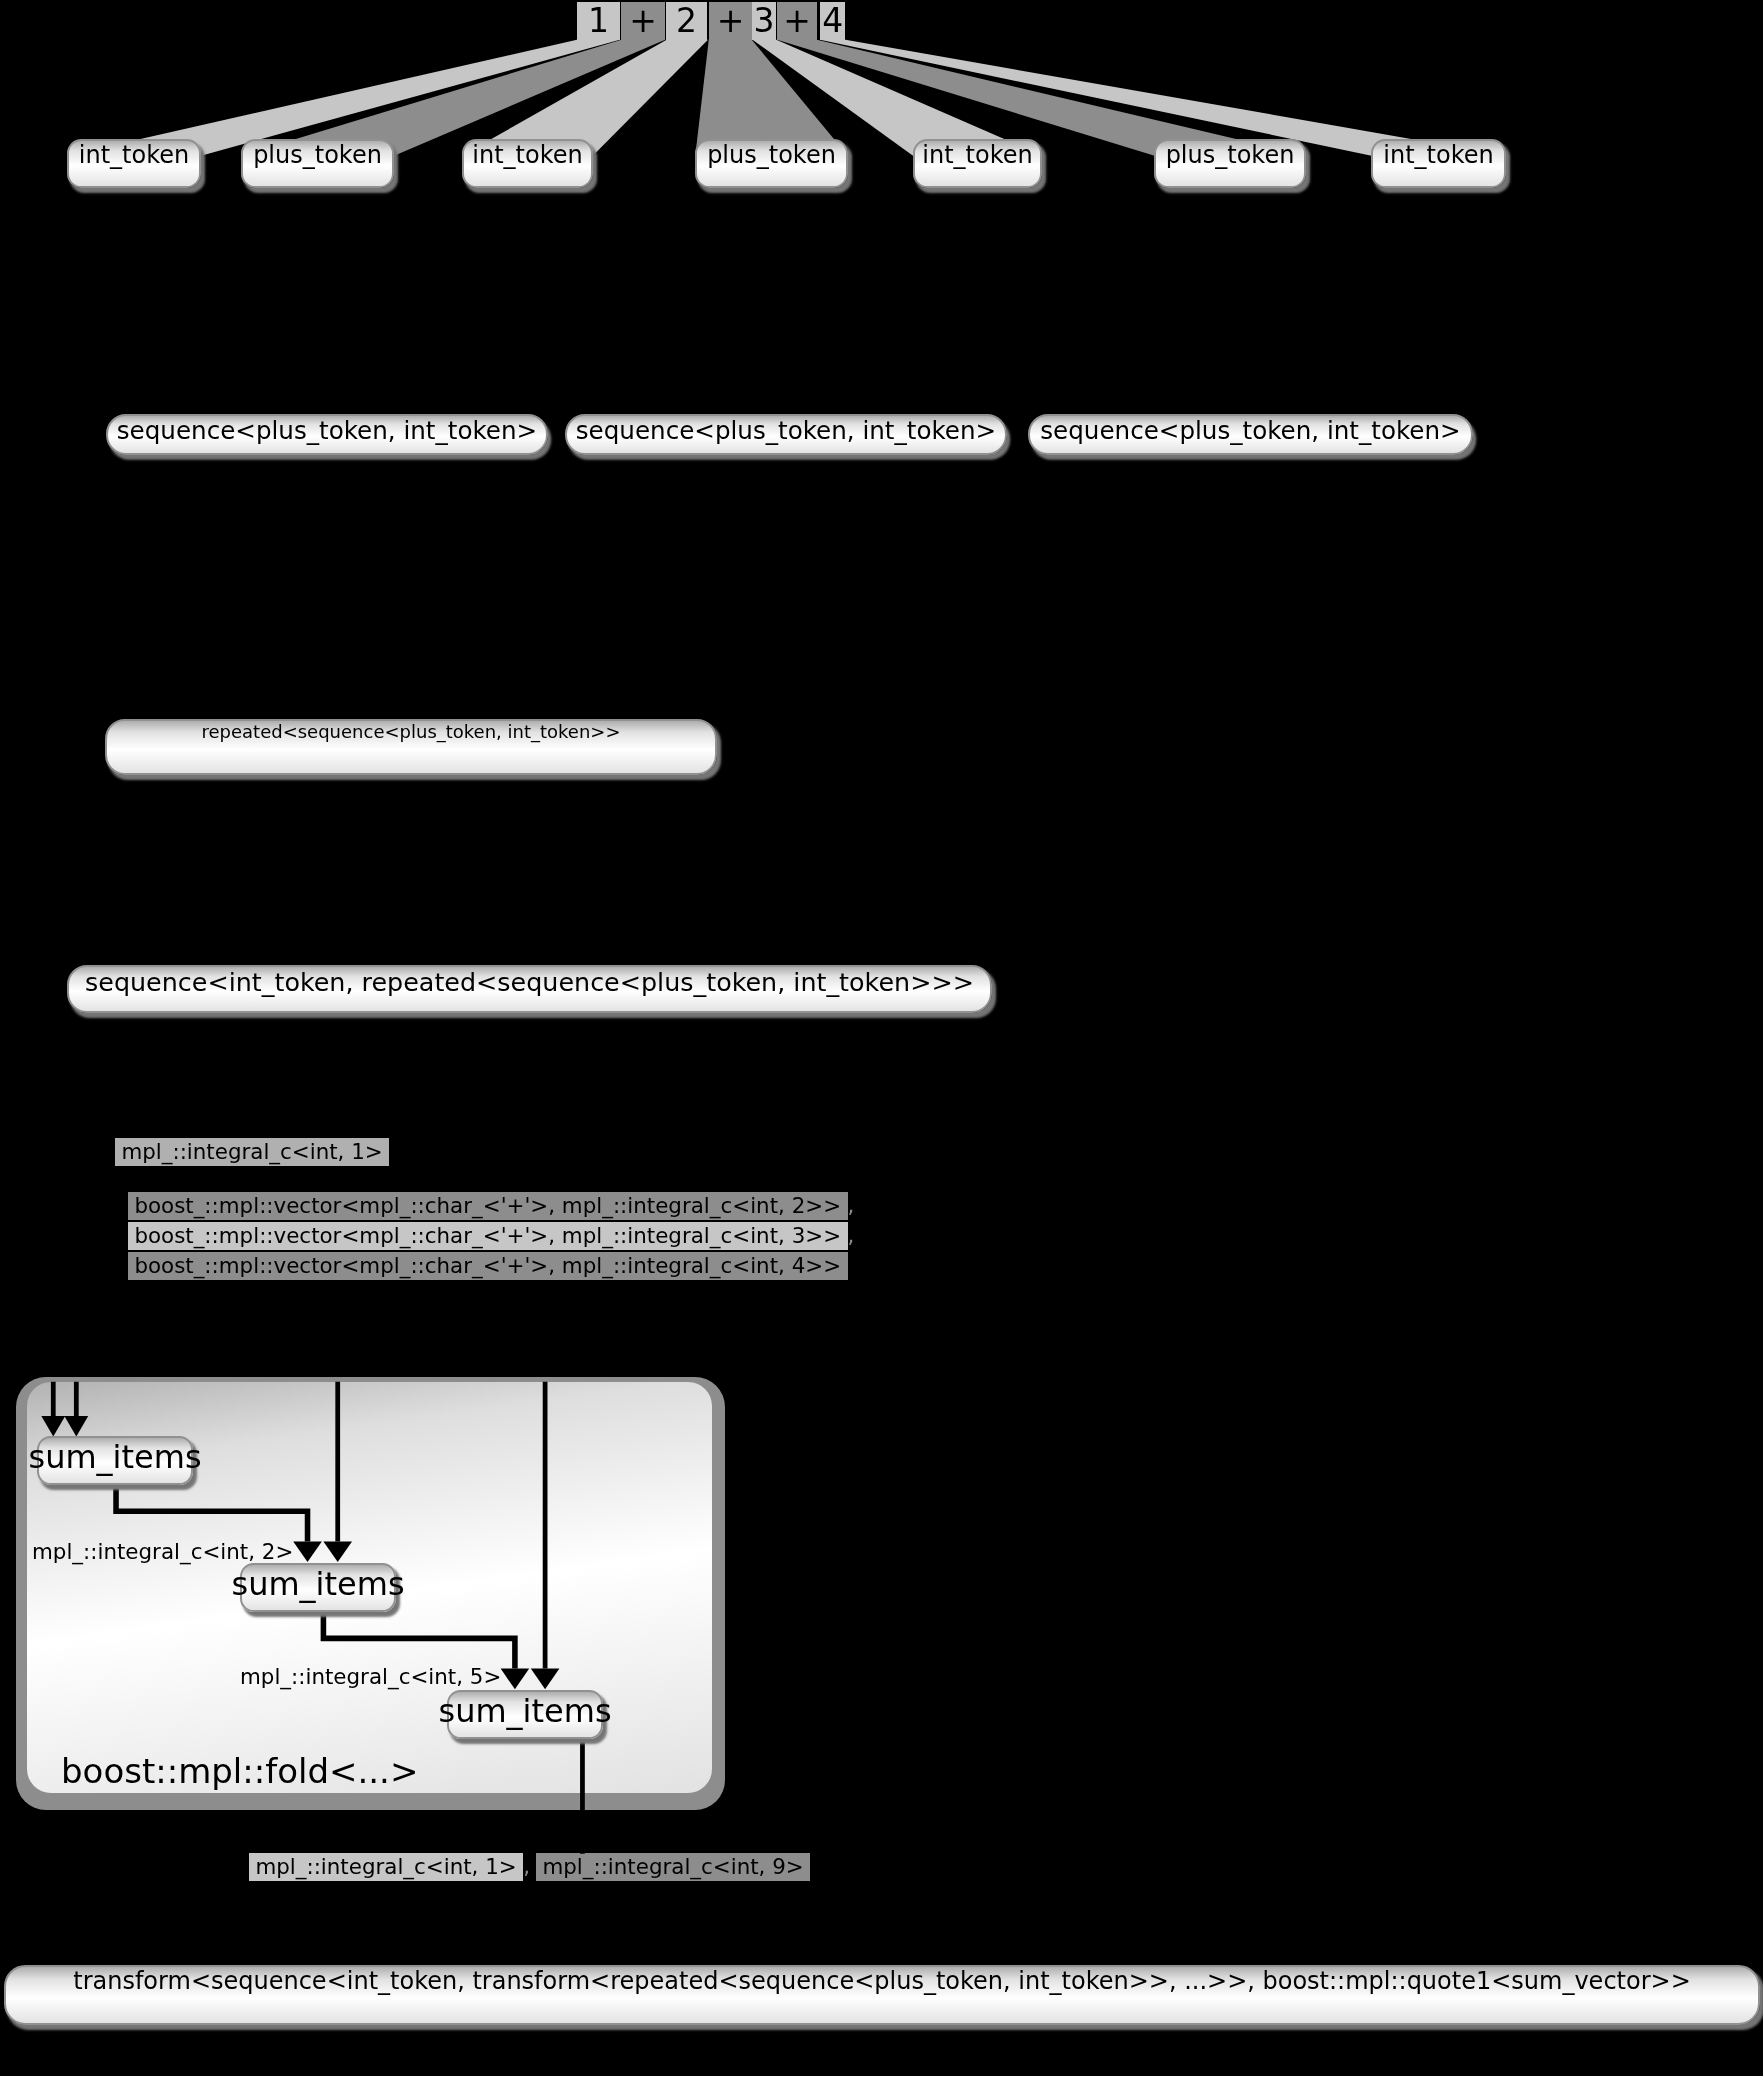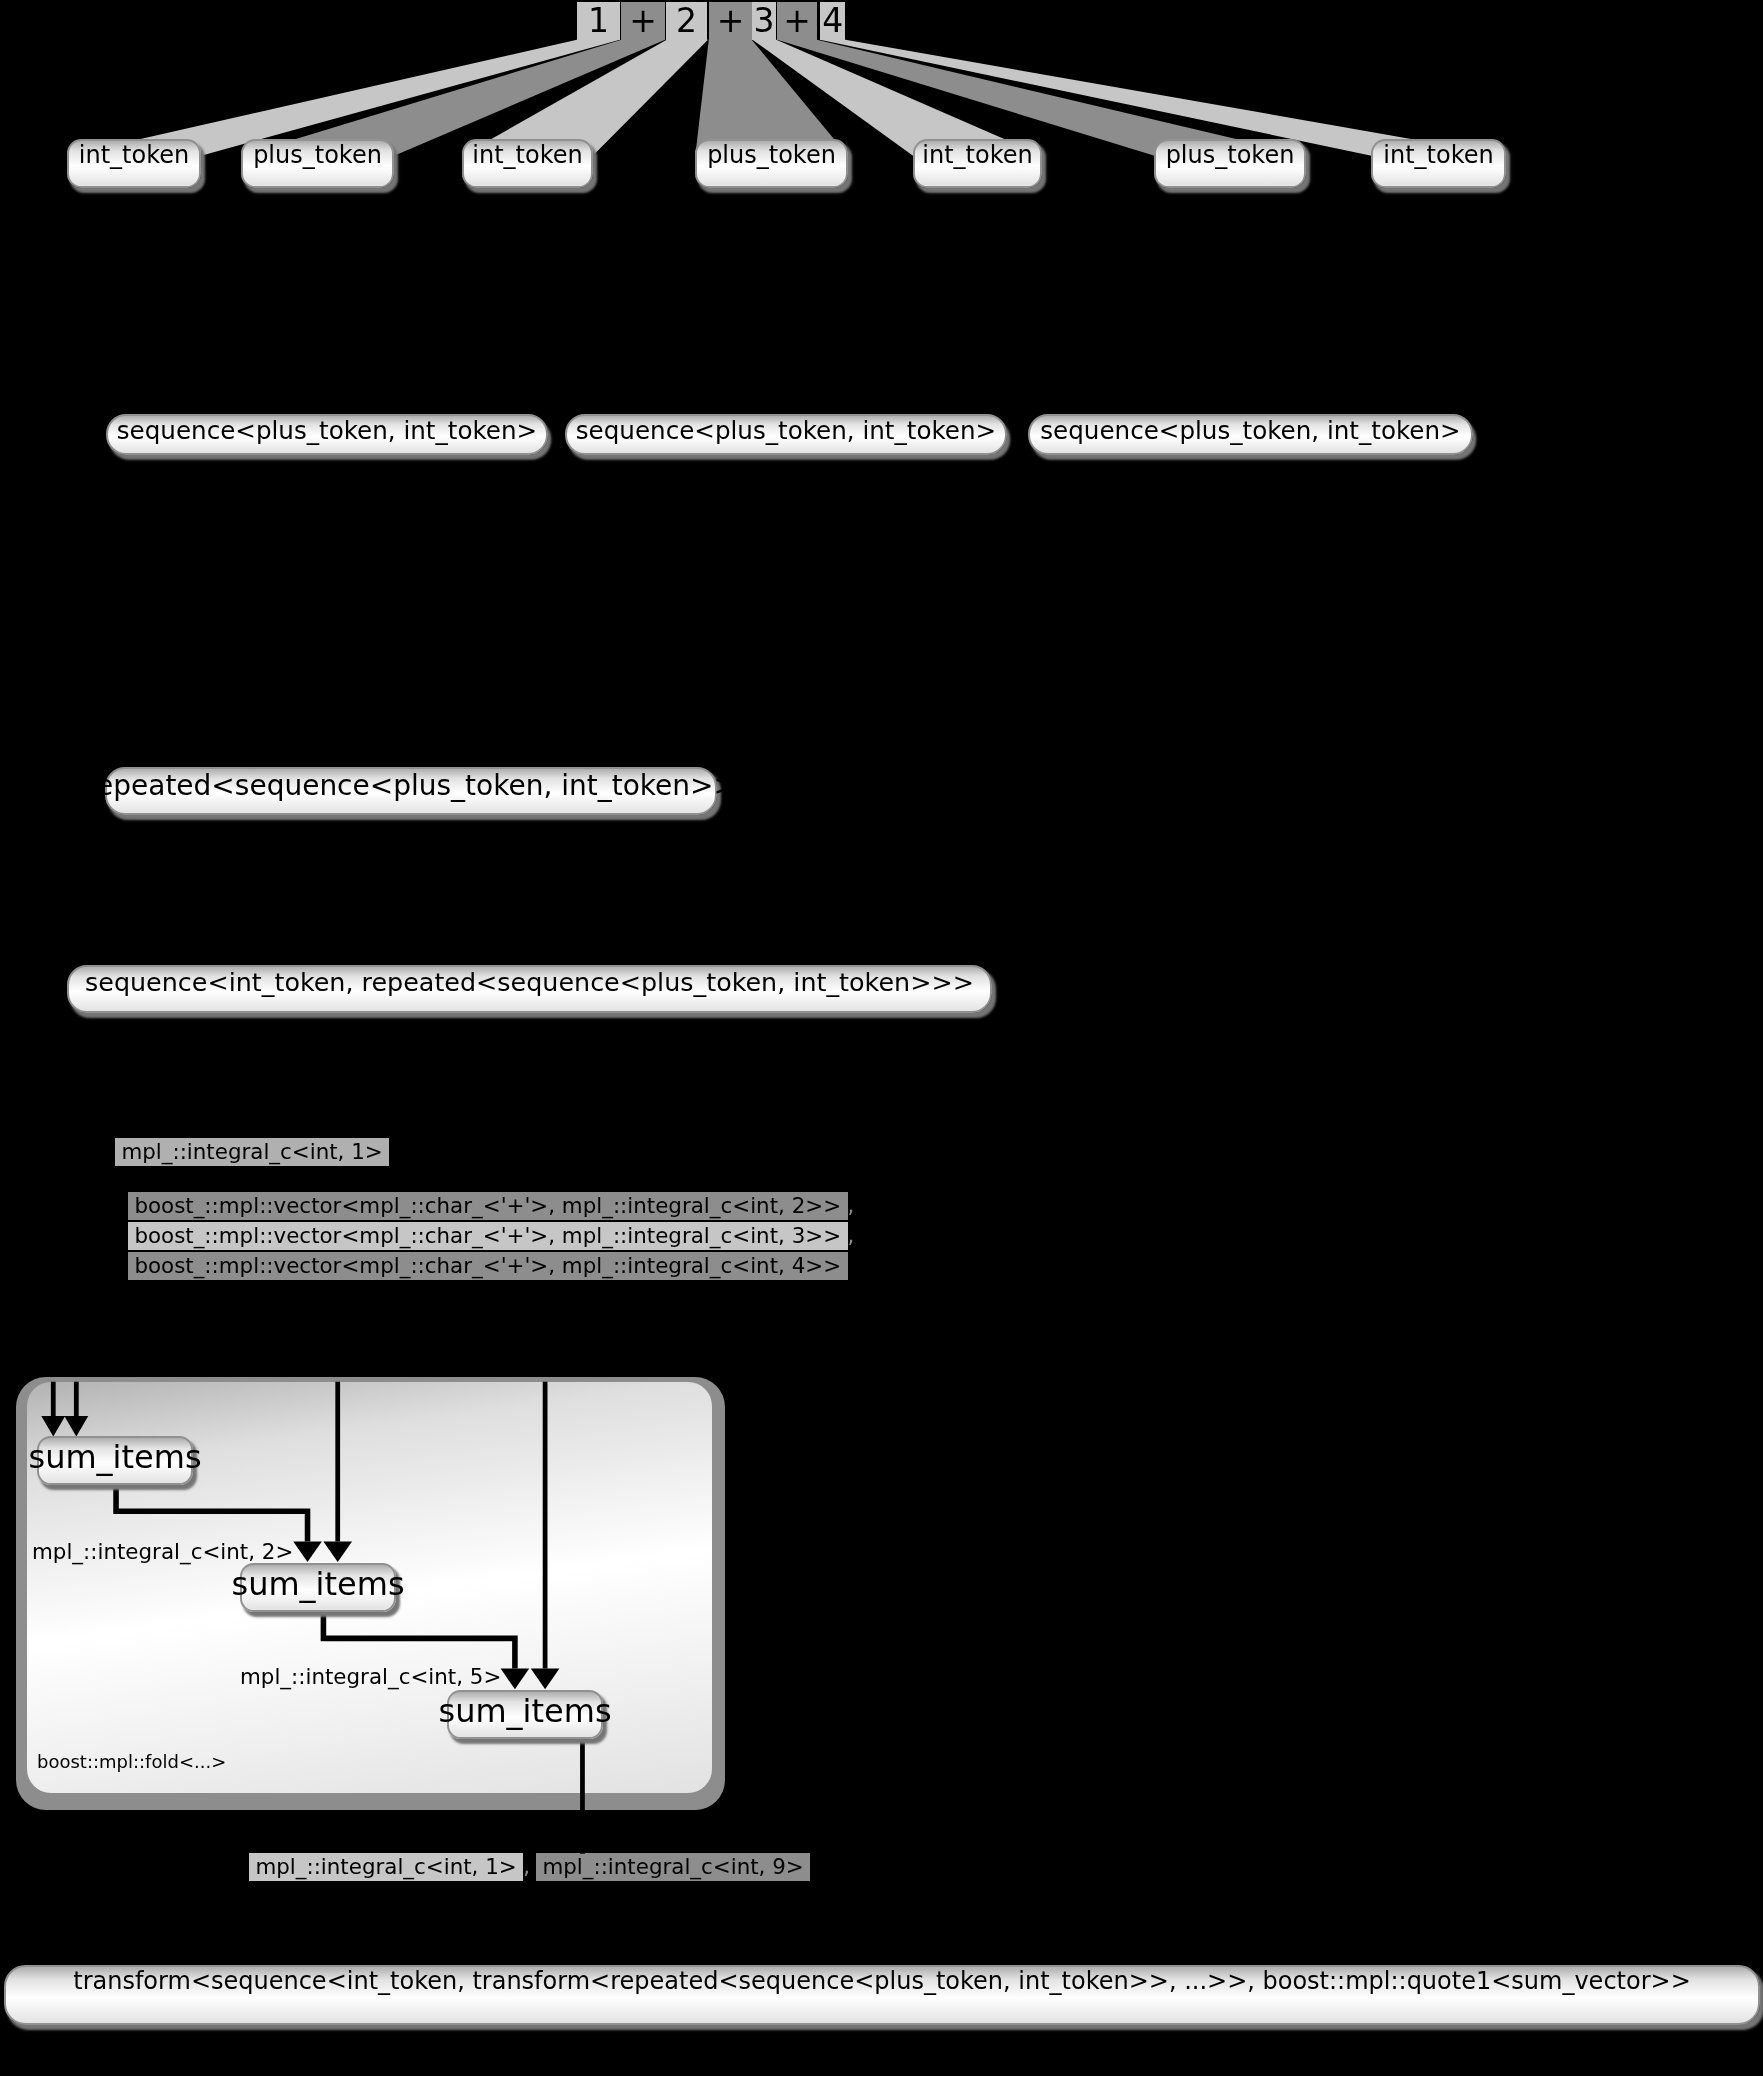--- a/index.html
+++ b/index.html
@@ -25,21 +25,21 @@
     border:2.4px solid #919191;box-shadow:3.2px 4.8px 2.4px #757575;box-sizing:border-box;
   }
   .tokenbox{border-radius:14.3px;font-size:24px;z-index:2;}
   .pill{border-radius:20px;font-size:24.6px;z-index:2;}
   .node{border-radius:13.5px;font-size:32px;z-index:5;}
 
   
   .fold-outer{left:16px;top:1377px;width:709px;height:433px;border-radius:30px;background:#8d8d8d;z-index:1;}
   .fold-inner{position:absolute;left:11px;top:4.8px;right:12.7px;bottom:17.5px;border-radius:24px;
     background:linear-gradient(172deg,#b2b2b2 0%,#dedede 18%,#ffffff 52%,#e9e9e9 88%,#e2e2e2 100%);}
-  .fold-label{left:37px;top:1751px;font-size:18px;z-index:6;white-space:nowrap;}
+  .fold-label{left:61px;top:1751px;font-size:34px;z-index:6;white-space:nowrap;}
   .edge-label{font-size:21.4px;z-index:6;white-space:nowrap;margin-top:20px;}
   .conn{z-index:4;}
   .beams{z-index:1;}
 </style>
 </head>
 <body>
 
 <div id="canvas">
 
   <svg class="layer beams" width="1764" height="2077" viewBox="0 0 2220 2614">
@@ -99,21 +99,21 @@
   <div class="abs pill" style="left:106px;top:414px;width:442px;height:41px;">
       <span>sequence&lt;plus_token, int_token&gt;</span>
     </div>
   <div class="abs pill" style="left:565px;top:414px;width:442px;height:41px;">
       <span>sequence&lt;plus_token, int_token&gt;</span>
     </div>
   <div class="abs pill" style="left:1028px;top:414px;width:445px;height:41px;">
       <span>sequence&lt;plus_token, int_token&gt;</span>
     </div>
 
-  <div class="abs pill" style="left:105px;top:719px;width:612px;height:48px;font-size:28px;margin-top:48px;">
+  <div class="abs pill" style="left:105px;top:719px;width:612px;height:56px;font-size:18px;">
       <span>repeated&lt;sequence&lt;plus_token, int_token&gt;&gt;</span>
     </div>
 
   <div class="abs pill" style="left:67px;top:965px;width:925px;height:48px;font-size:25.4px;">
       <span>sequence&lt;int_token, repeated&lt;sequence&lt;plus_token, int_token&gt;&gt;&gt;</span>
     </div>
 
   <div class="abs" style="left:115px;top:1138px;"><span class="tag hl-mid">mpl_::integral_c&lt;int, 1&gt;</span></div>
 
   <div class="abs" style="left:128px;top:1192px;"><span class="tag hl-dark">boost_::mpl::vector&lt;mpl_::char_&lt;'+'&gt;, mpl_::integral_c&lt;int, 2&gt;&gt;</span><span class="dim">,</span></div>

